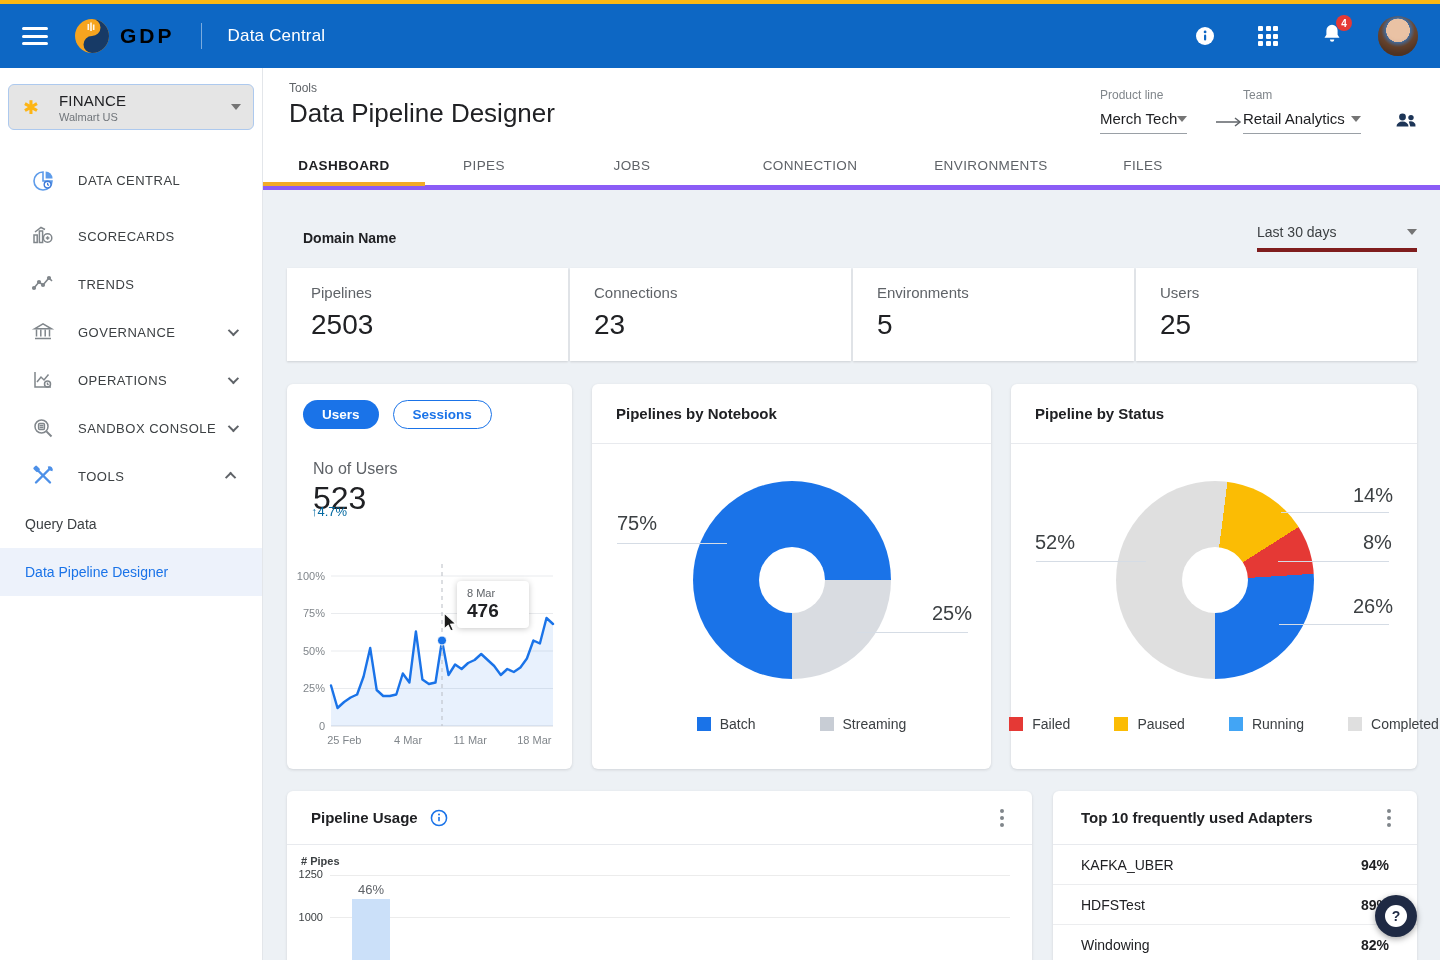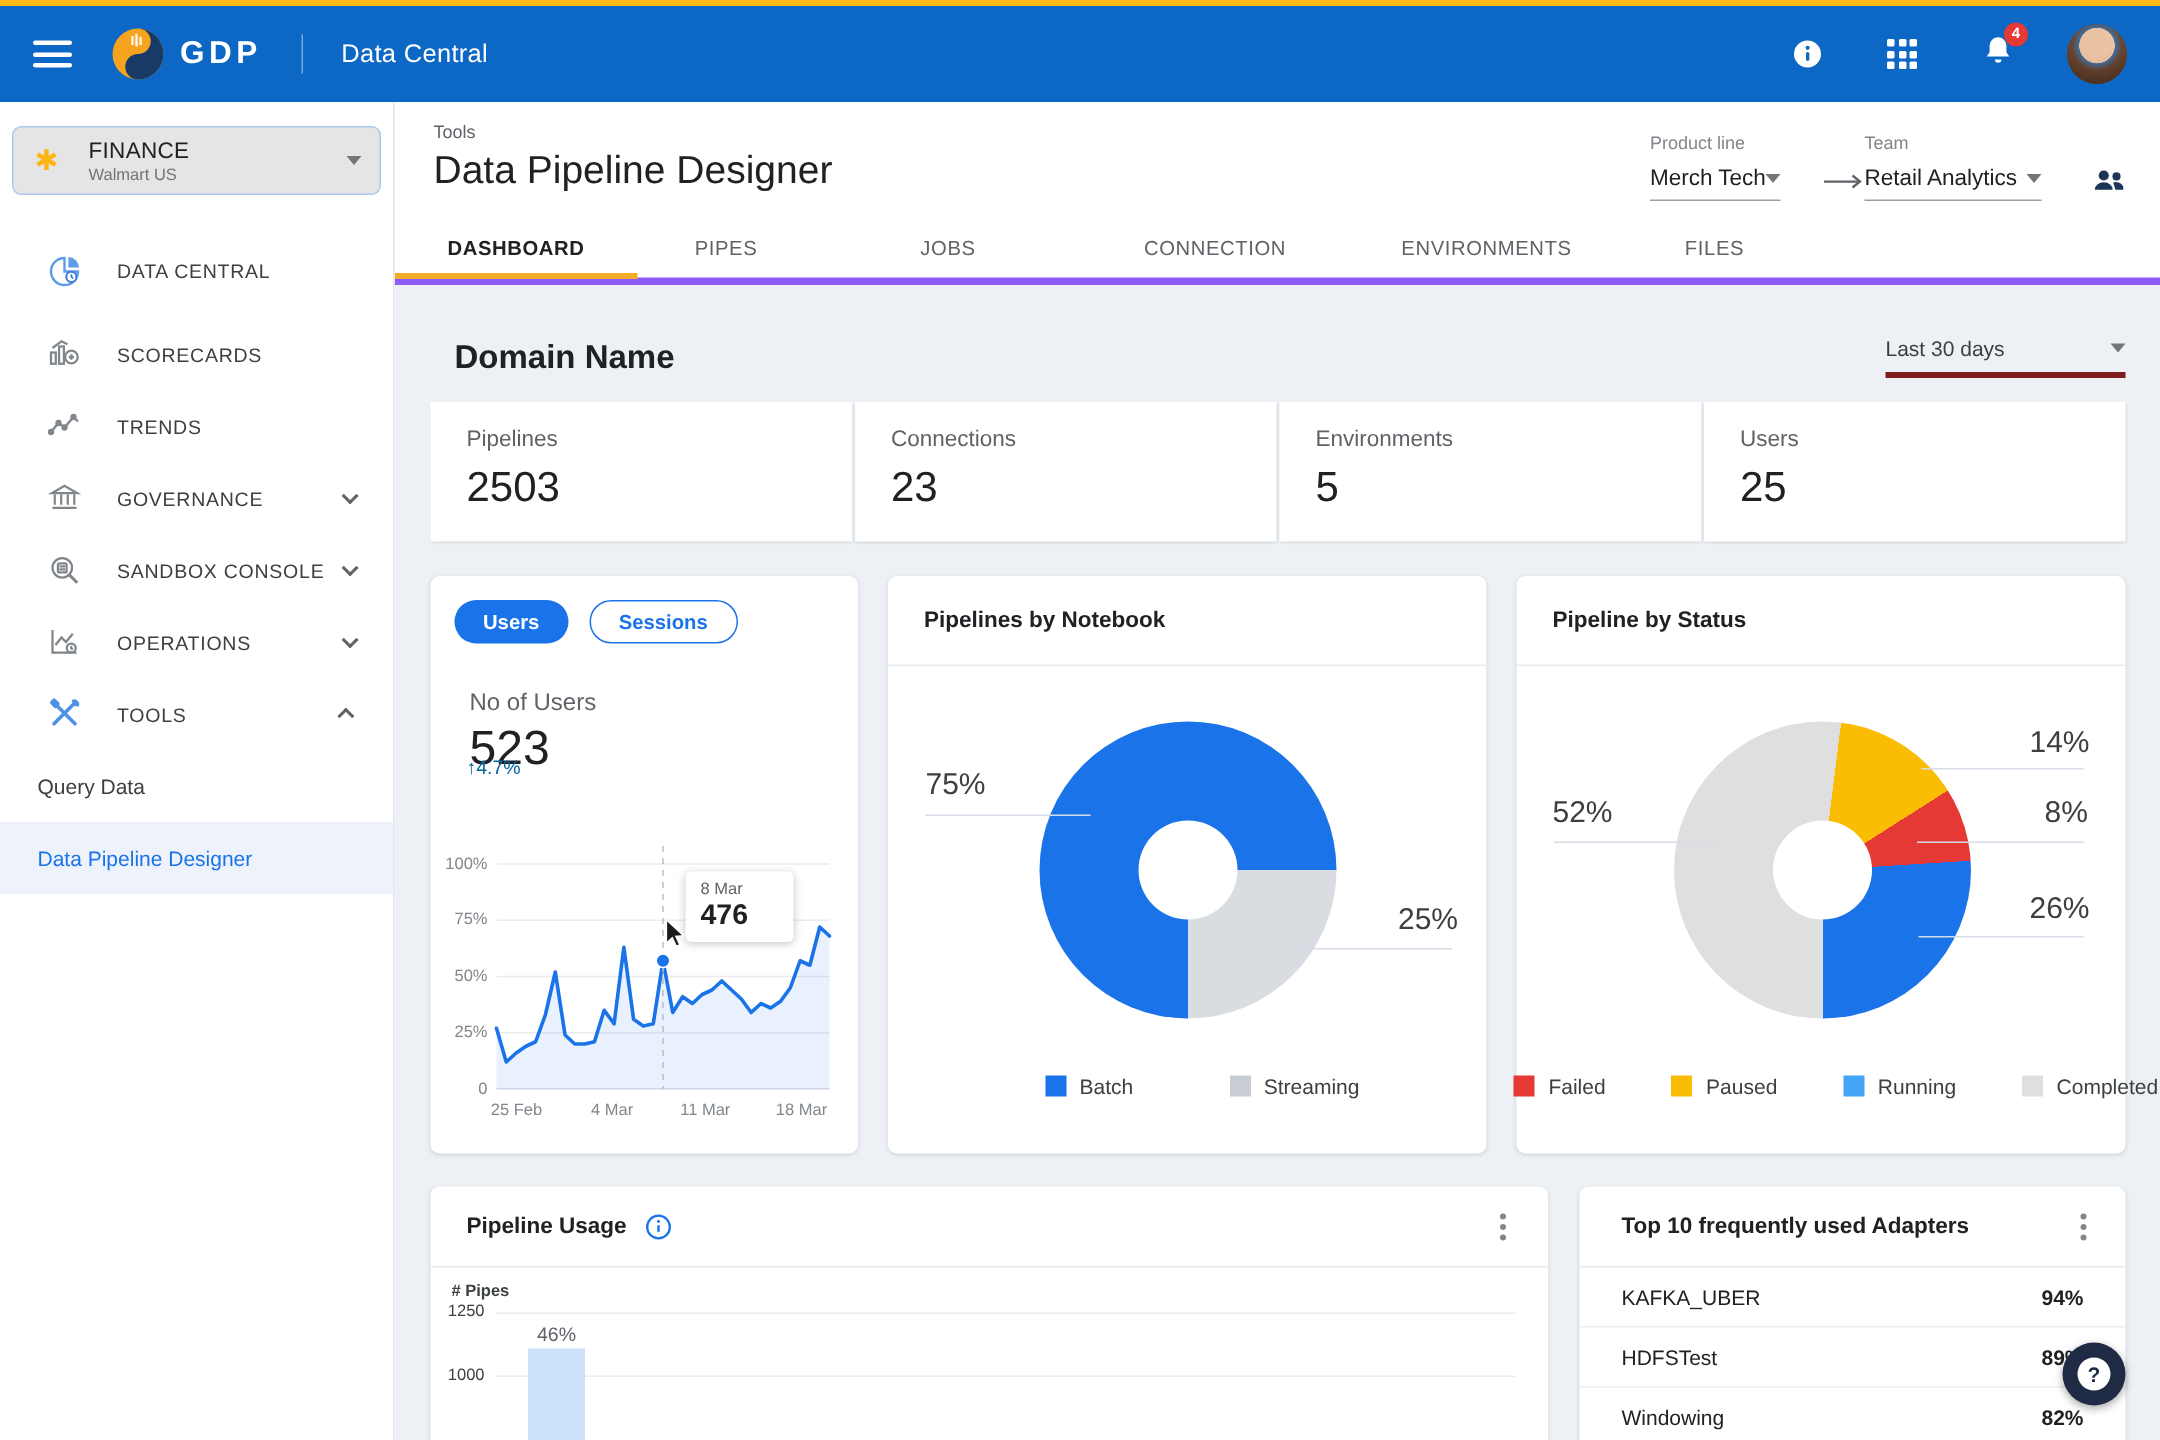--- a/index.html
+++ b/index.html
@@ -8,21 +8,21 @@
         font-family:"Liberation Sans",sans-serif;color:#202124;}
 
   
   .top-strip{position:absolute;left:0;top:0;width:1440px;height:4px;background:#FDB813;z-index:30;}
   .appbar{position:absolute;left:0;top:4px;width:1440px;height:64px;background:#0D67C4;display:flex;
           align-items:center;padding:0 22px;z-index:25;}
   .hamburger{width:26px;height:18px;display:flex;flex-direction:column;justify-content:space-between;cursor:pointer;}
   .hamburger span{display:block;height:3px;background:#fff;border-radius:2px;}
   .logo-wrap{display:flex;align-items:center;margin-left:26px;}
   .logo-circle{width:36px;height:36px;}
-  .gdp-text{color:#ffffff;font-size:21px;font-weight:700;letter-spacing:3px;margin-left:10px;}
+  .gdp-text{color:#000000;font-size:21px;font-weight:700;letter-spacing:3px;margin-left:10px;}
   .bar-divider{width:1px;height:26px;background:rgba(255,255,255,.45);margin:0 26px;}
   .workspace{color:#fff;font-size:17px;font-weight:500;letter-spacing:.2px;}
   .bar-spacer{flex:1;}
   .bar-icon{width:24px;height:24px;display:flex;align-items:center;justify-content:center;cursor:pointer;}
   .grid-icon{display:grid;grid-template-columns:repeat(3,5px);grid-template-rows:repeat(3,5px);gap:2.5px;}
   .grid-icon i{background:#fff;border-radius:1px;}
   .bell-wrap{position:relative;margin:0 28px 0 40px;}
   .badge{position:absolute;top:-7px;right:-8px;min-width:16px;height:16px;border-radius:8px;background:#E53935;
          color:#fff;font-size:10px;font-weight:700;display:flex;align-items:center;justify-content:center;padding:0 3px;}
   .avatar{width:40px;height:40px;border-radius:50%;margin-left:6px;cursor:pointer;
@@ -66,21 +66,21 @@
   .flow-arrow{position:absolute;left:952px;top:46px;}
   .people-ic{position:absolute;left:1130px;top:40px;cursor:pointer;}
   .tabs{position:absolute;left:0;bottom:0;width:100%;display:flex;border-bottom:5px solid #8b5cf6;}
   .tab{height:40px;display:flex;align-items:center;justify-content:center;font-size:13.5px;letter-spacing:.4px;
        color:#5F6368;font-weight:500;cursor:pointer;position:relative;}
   .tab.active{color:#202124;font-weight:700;}
   .tab.active::after{content:"";position:absolute;left:0;right:0;bottom:-1px;height:4px;background:#F2AB27;}
   .t0{width:162px}.t1{width:118px}.t2{width:178px}.t3{width:178px}.t4{width:184px}.t5{width:120px}
 
   .domain-row{display:flex;justify-content:space-between;align-items:center;padding:30px 23px 0 24px;height:66px;}
-  .domain-title{font-size:22px;font-weight:700;color:#202124;margin-left:16px;}
+  .domain-title{font-size:14px;font-weight:700;color:#202124;margin-left:16px;}
   .range-select{display:flex;align-items:center;width:160px;border-bottom:4px solid #7f1d1d;padding-bottom:8px;cursor:pointer;}
   .range-value{font-size:14px;color:#3C4043;flex:1;}
 
   .stats{display:grid;grid-template-columns:repeat(4,1fr);gap:2px;margin:12px 23px 0 24px;}
   .stat-card{background:#fff;height:93px;padding:16px 24px;box-shadow:0 1px 2px rgba(60,64,67,.18);}
   .stat-label{font-size:15px;color:#5F6368;}
   .stat-value{font-size:28px;color:#202124;margin-top:8px;font-weight:500;}
 
   .charts-row{display:grid;grid-template-columns:285px 399px 1fr;gap:20px;margin:23px 23px 0 24px;height:385px;}
   .card{background:#fff;border-radius:6px;box-shadow:0 1px 3px rgba(60,64,67,.16);position:relative;}
@@ -250,39 +250,39 @@
               <path d="M5.5 9.5 V16.5 M9.8 9.5 V16.5 M14.2 9.5 V16.5 M18.5 9.5 V16.5"></path>
             <path d="M4 18.5 H20"></path>
             </svg>
         </span>
         <span class="nav-label">GOVERNANCE</span>
         <span class="chev down"></span>
       </div>
       <div class="nav-item">
         <span class="nav-icon">
           <svg width="24" height="24" viewBox="0 0 24 24" fill="none" stroke="#80868B" stroke-width="1.5">
+            <path d="M4 4 V19 H20"></path>
+              <path d="M6 14 L10 9 L13 12 L17.5 6.5"></path>
+            <circle cx="16.5" cy="16" r="3"></circle>
+              <path d="M16.5 14.6 v1.6 l1 .8"></path>
+            </svg>
+        </span>
+        <span class="nav-label">OPERATIONS</span>
+        <span class="chev down"></span>
+      </div>
+      <div class="nav-item">
+        <span class="nav-icon">
+          <svg width="24" height="24" viewBox="0 0 24 24" fill="none" stroke="#80868B" stroke-width="1.5">
             <circle cx="10.5" cy="10.5" r="6.5"></circle>
               <rect x="7.6" y="7.6" width="5.8" height="6" rx="1"></rect>
             <path d="M8.6 9.5 h3.8 M8.6 11.5 h3.8"></path>
               <path d="M15.4 15.4 L20.5 20.5" stroke-width="2"></path>
             </svg>
         </span>
         <span class="nav-label">SANDBOX CONSOLE</span>
-        <span class="chev down"></span>
-      </div>
-      <div class="nav-item">
-        <span class="nav-icon">
-          <svg width="24" height="24" viewBox="0 0 24 24" fill="none" stroke="#80868B" stroke-width="1.5">
-            <path d="M4 4 V19 H20"></path>
-              <path d="M6 14 L10 9 L13 12 L17.5 6.5"></path>
-            <circle cx="16.5" cy="16" r="3"></circle>
-              <path d="M16.5 14.6 v1.6 l1 .8"></path>
-            </svg>
-        </span>
-        <span class="nav-label">OPERATIONS</span>
         <span class="chev down"></span>
       </div>
       <div class="nav-item">
         <span class="nav-icon">
           <svg width="24" height="24" viewBox="0 0 24 24">
             <path d="M5 4.5 L19 18.5" stroke="#4D90E8" stroke-width="2.4" stroke-linecap="round"></path>
             <path d="M19 4.5 L5 18.5" stroke="#4D90E8" stroke-width="2.4" stroke-linecap="round"></path>
             <rect x="2.6" y="2.6" width="6" height="4.6" rx="1.2" transform="rotate(45 5.6 4.9)" fill="#4D90E8"></rect>
             <path d="M16.8 2.6 a3.4 3.4 0 0 1 4.6 4.6 l-2.4 -0.6 -1.6 -1.6 Z" fill="#4D90E8"></path>
             </svg>

